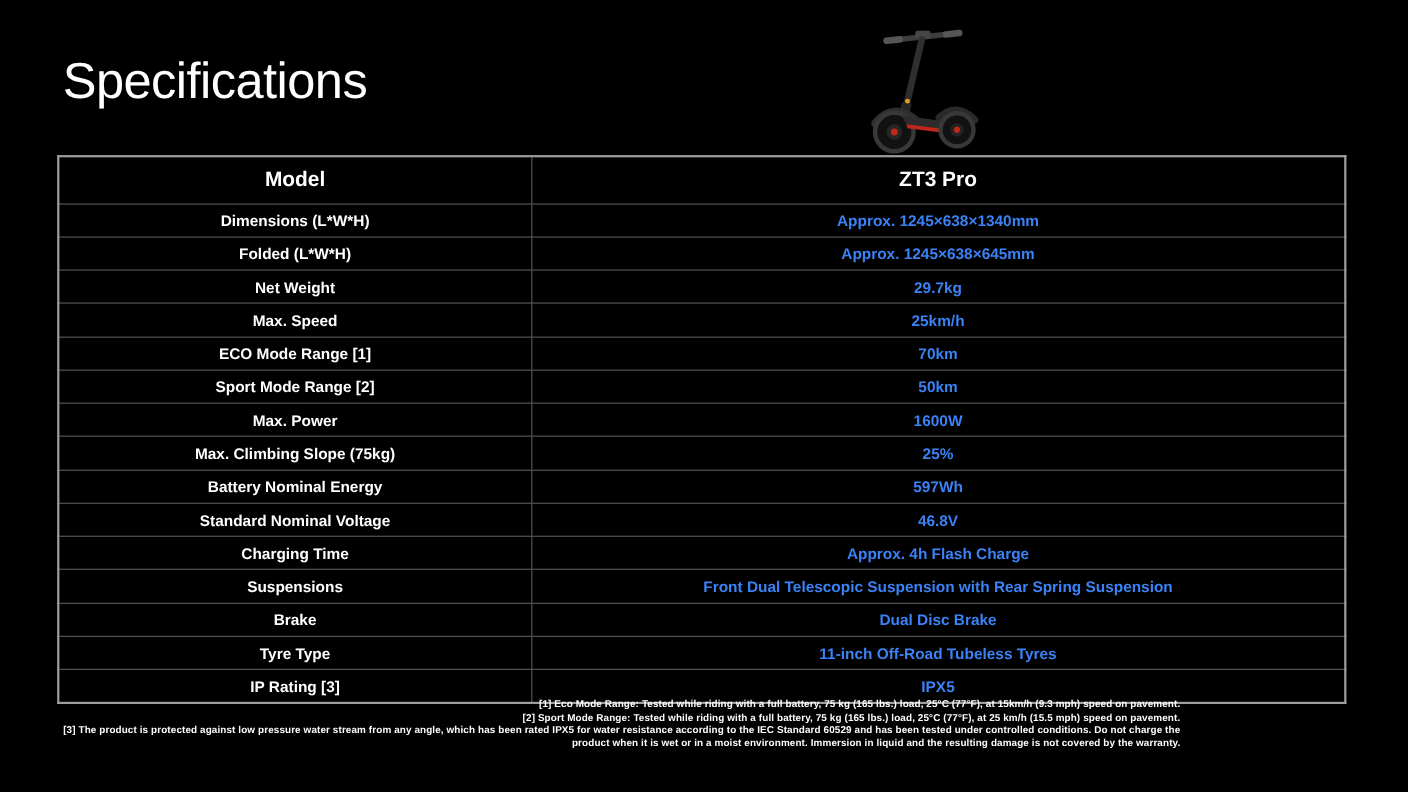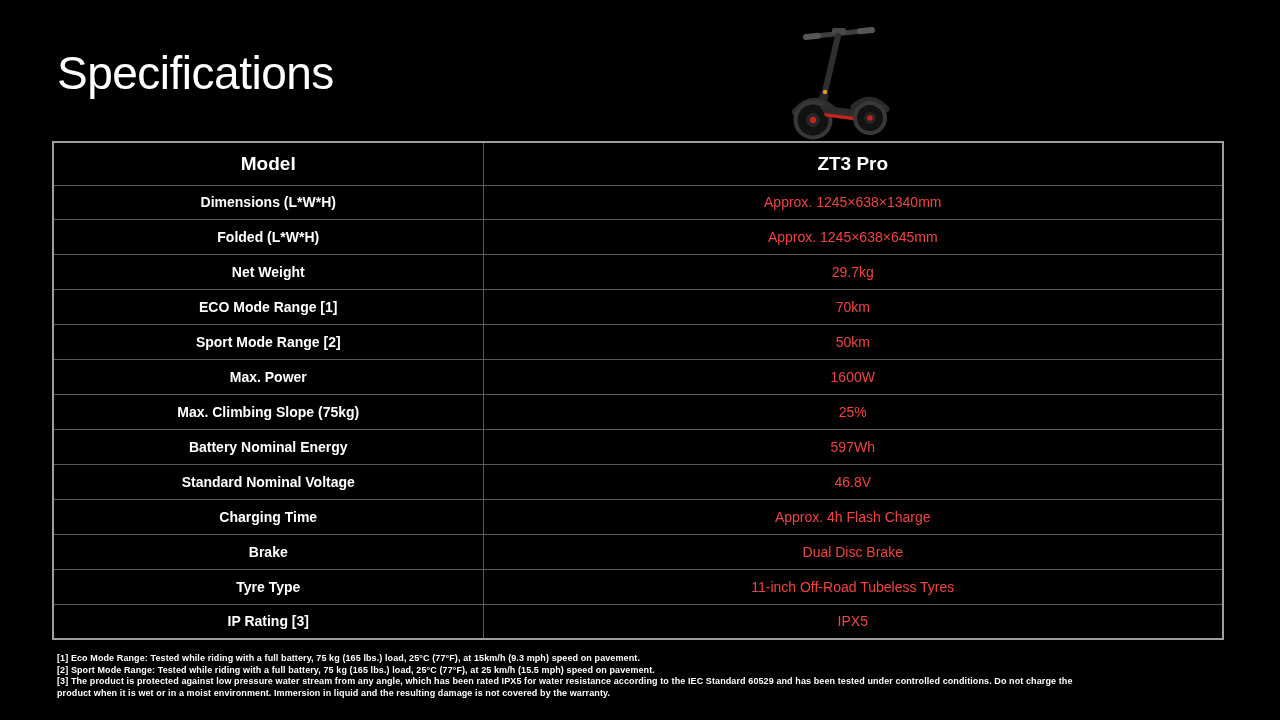--- a/index.html
+++ b/index.html
@@ -53,32 +53,33 @@
     white-space: nowrap;
   }
   .spec-table thead th {
     height: 43px;
     font-size: 19px;
     font-weight: 700;
     color: #ffffff;
   }
   .spec-table tbody td { height: 28px; font-size: 14px; }
   .spec-table td.label { font-weight: 700; color: #ffffff; }
-  .spec-table td.value { font-weight: 400; color: #ef4444; }
+  .spec-table td.value { font-weight: 700; color: #3b82f6; }
 
   .footnotes {
     position: absolute;
     left: 57px;
-    top: 653px;
+    top: 635px;
     width: 1016px;
     font-size: 9px;
     line-height: 11.5px;
     font-weight: 600;
     color: #fdfdfd;
     letter-spacing: 0.1px;
+    text-align: right;
   }
   .footnotes p { margin: 0; }
 </style>
 </head>
 <body>
 
 <div class="stage">
 
   <h1 class="page-title">Specifications</h1>
 
@@ -129,20 +130,24 @@
       </tr>
       <tr>
         <td class="label">Folded (L*W*H)</td>
         <td class="value">Approx. 1245×638×645mm</td>
       </tr>
       <tr>
         <td class="label">Net Weight</td>
         <td class="value">29.7kg</td>
       </tr>
       <tr>
+        <td class="label">Max. Speed</td>
+        <td class="value">25km/h</td>
+      </tr>
+      <tr>
         <td class="label">ECO Mode Range [1]</td>
         <td class="value">70km</td>
       </tr>
       <tr>
         <td class="label">Sport Mode Range [2]</td>
         <td class="value">50km</td>
       </tr>
       <tr>
         <td class="label">Max. Power</td>
         <td class="value">1600W</td>
@@ -157,20 +162,24 @@
       </tr>
       <tr>
         <td class="label">Standard Nominal Voltage</td>
         <td class="value">46.8V</td>
       </tr>
       <tr>
         <td class="label">Charging Time</td>
         <td class="value">Approx. 4h Flash Charge</td>
       </tr>
       <tr>
+        <td class="label">Suspensions</td>
+        <td class="value">Front Dual Telescopic Suspension with Rear Spring Suspension</td>
+      </tr>
+      <tr>
         <td class="label">Brake</td>
         <td class="value">Dual Disc Brake</td>
       </tr>
       <tr>
         <td class="label">Tyre Type</td>
         <td class="value">11-inch Off-Road Tubeless Tyres</td>
       </tr>
       <tr>
         <td class="label">IP Rating [3]</td>
         <td class="value">IPX5</td>

